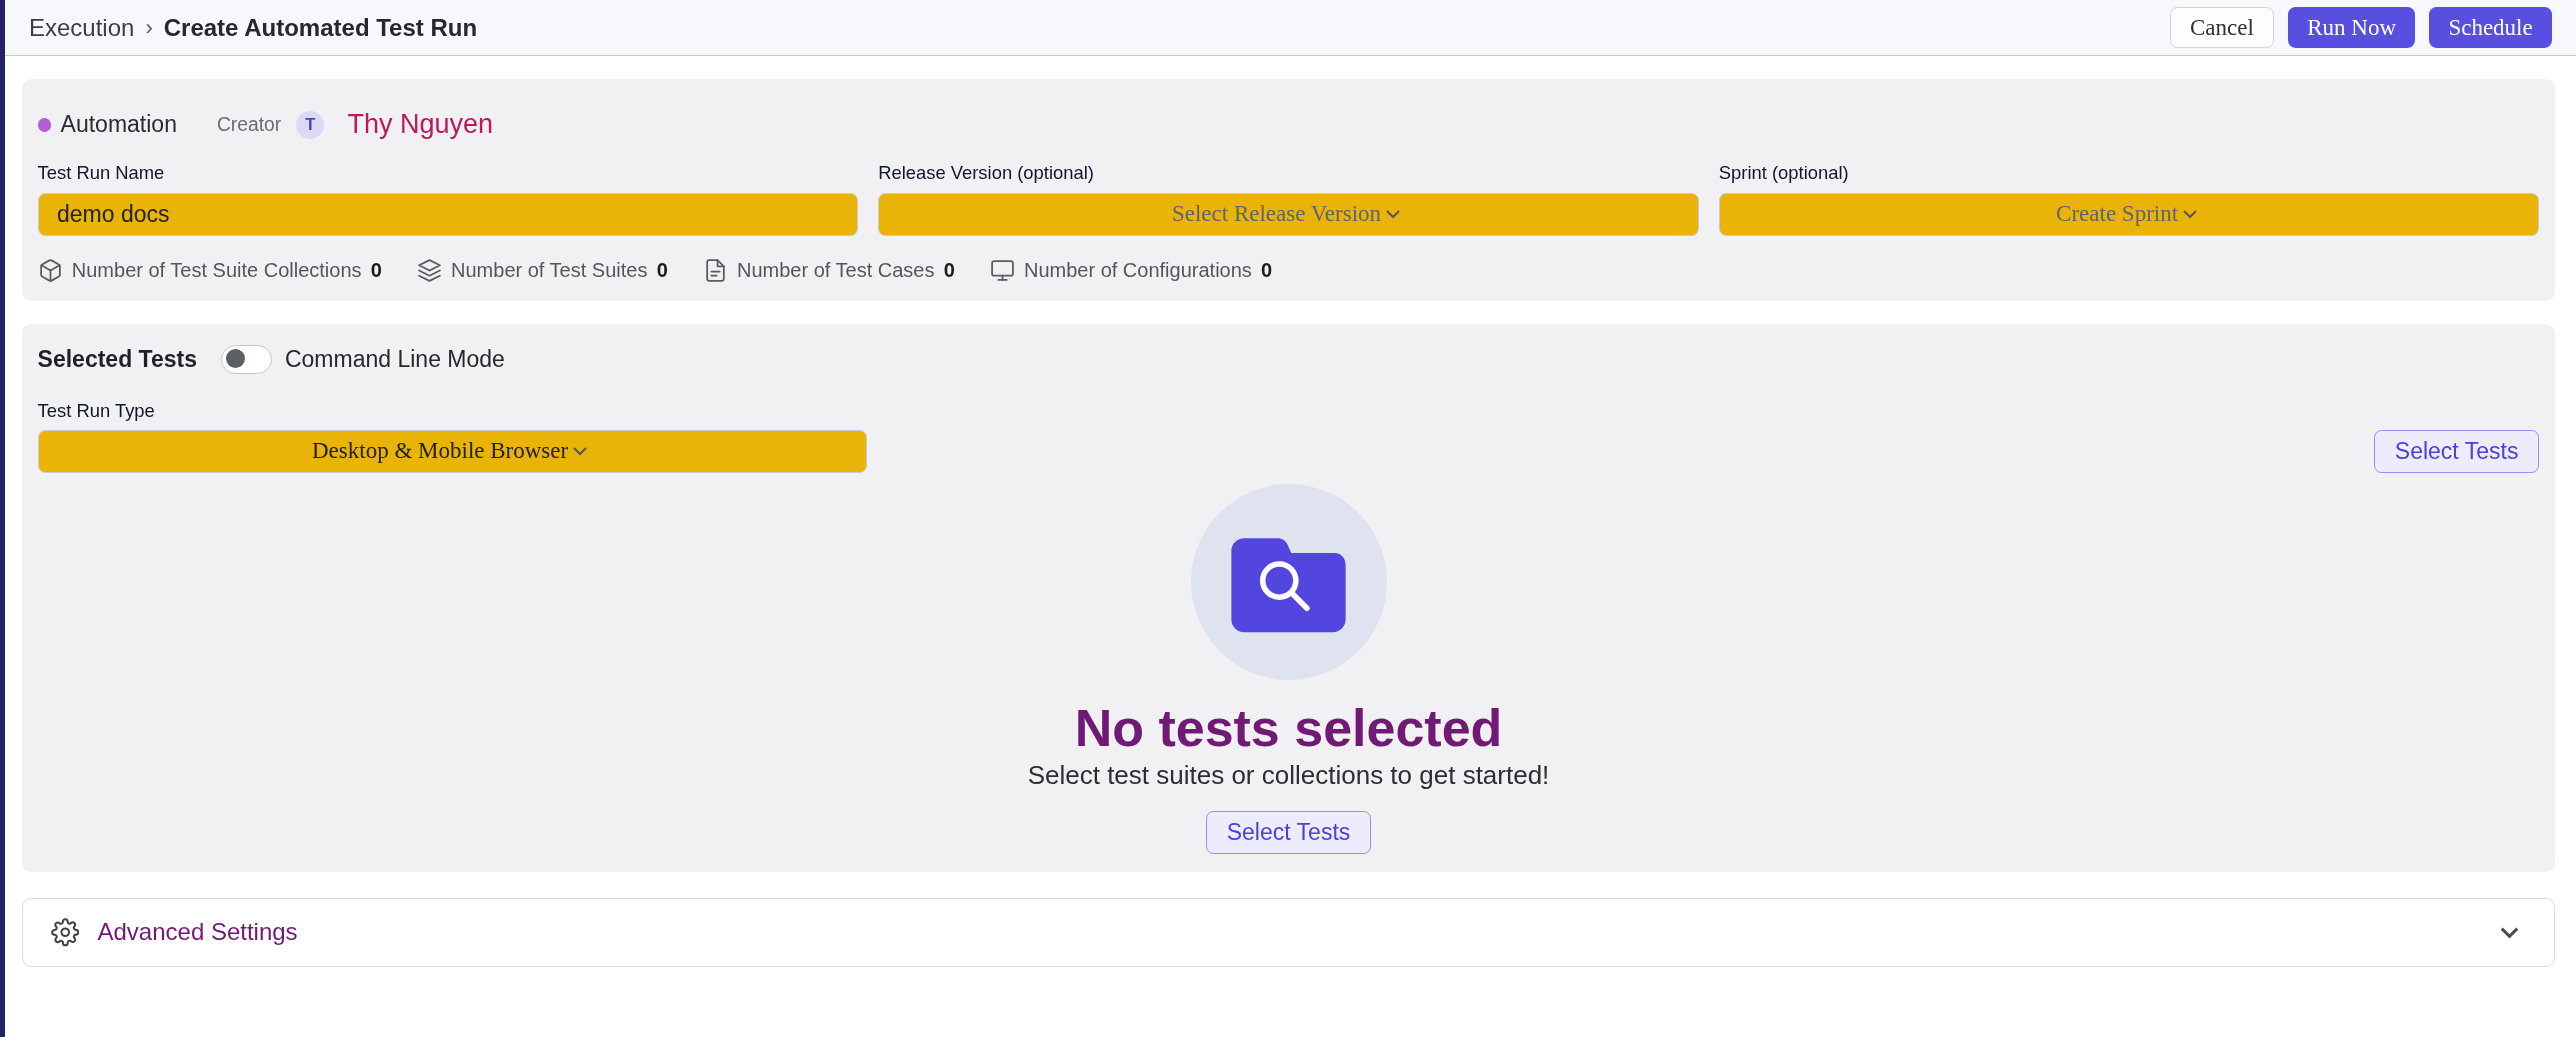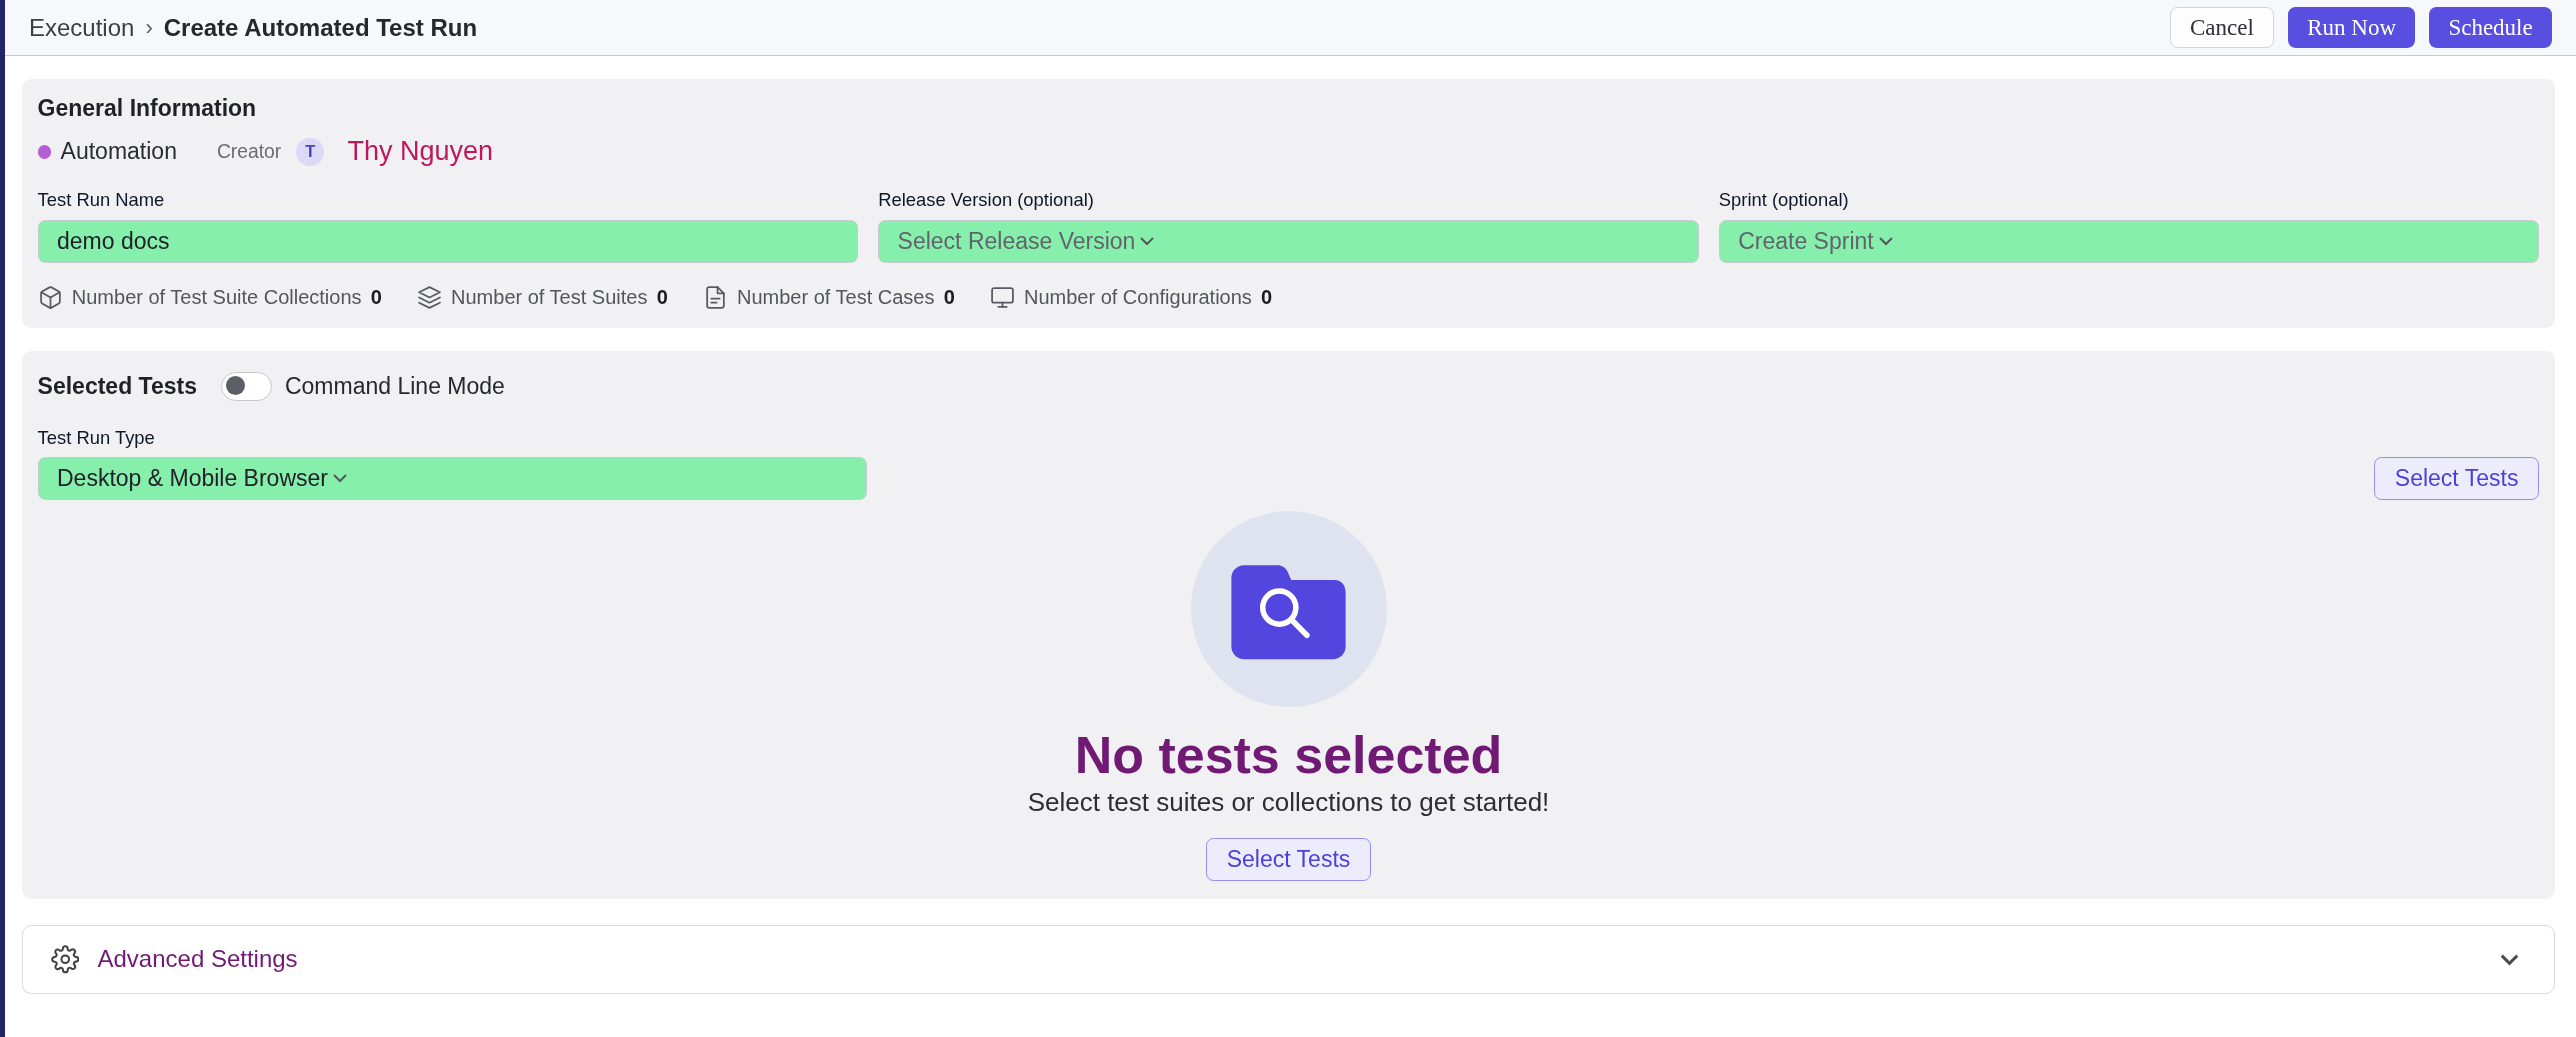--- a/index.html
+++ b/index.html
@@ -51,26 +51,26 @@
     font-size:16.5px; font-weight:600; display:flex; align-items:center; justify-content:center;
     margin-left:14.7px;
   }
   .creator-name { font-size:27px; color:#be185d; margin-left:23px; }
 
   .fields-grid {
     display:grid; grid-template-columns:1fr 1fr 1fr; column-gap:20px; margin-top:22px;
   }
   .field-label { display:block; font-size:18.4px; color:#0f172a; margin-bottom:8.3px; }
   .text-input, .select {
-    width:100%; height:43px; background:#86efac; border:1.8px solid #c9cad0;
+    width:100%; height:43px; background:#eab308; border:1.8px solid #c9cad0;
     border-radius:7.4px; font-size:23px; font-family:inherit; color:#202227;
     padding:0 18.4px;
   }
   .select {
-    display:flex; align-items:center; justify-content:flex-start; cursor:pointer;
+    display:flex; align-items:center; justify-content:center; cursor:pointer;font-family:Liberation Serif, serif;
   }
   .select .select-placeholder { color:#61646b; }
   .select .select-value { color:#202227; }
   .chev { width:24px; height:24px; stroke:#55575c; fill:none; stroke-width:2; flex:none; }
 
   .stats-row { display:flex; align-items:center; gap:35px; margin-top:22px; }
   .stat { display:flex; align-items:center; gap:9.2px; font-size:20px; color:#54565c; }
   .stat svg { width:25px; height:25px; stroke:#595b60; fill:none; stroke-width:1.7;
               stroke-linecap:round; stroke-linejoin:round; }
   .stat-value { color:#1b1c20; font-weight:600; }
@@ -135,21 +135,20 @@
     <span class="crumb-current">Create Automated Test Run</span>
   </div>
   <div class="topbar-actions">
     <button class="btn btn-secondary">Cancel</button>
     <button class="btn btn-primary">Run Now</button>
     <button class="btn btn-primary">Schedule</button>
   </div>
 </div>
 
 <div class="panel">
-  <div class="section-title">General Information</div>
 
   <div class="meta-row">
     <span class="type-dot"></span>
     <span class="type-label">Automation</span>
     <span class="creator-label">Creator</span>
     <span class="avatar">T</span>
     <span class="creator-name">Thy Nguyen</span>
   </div>
 
   <div class="fields-grid">

